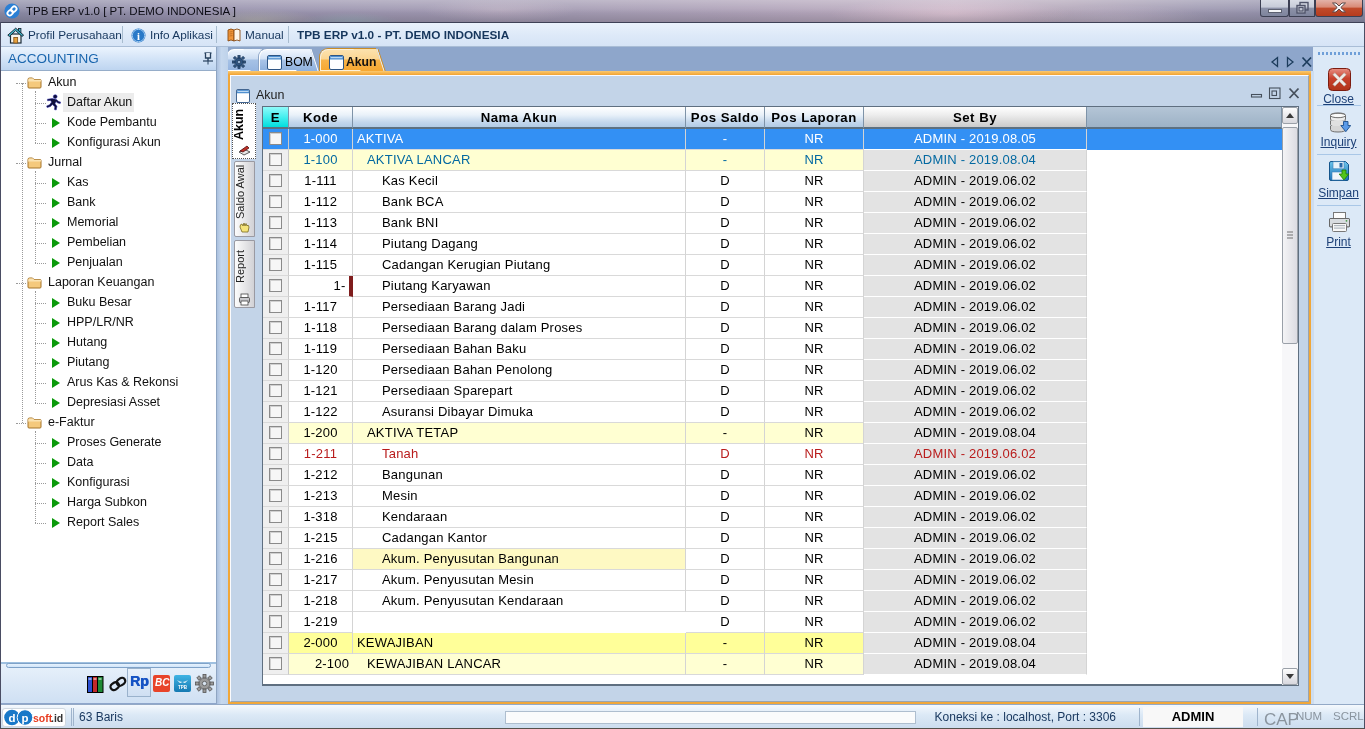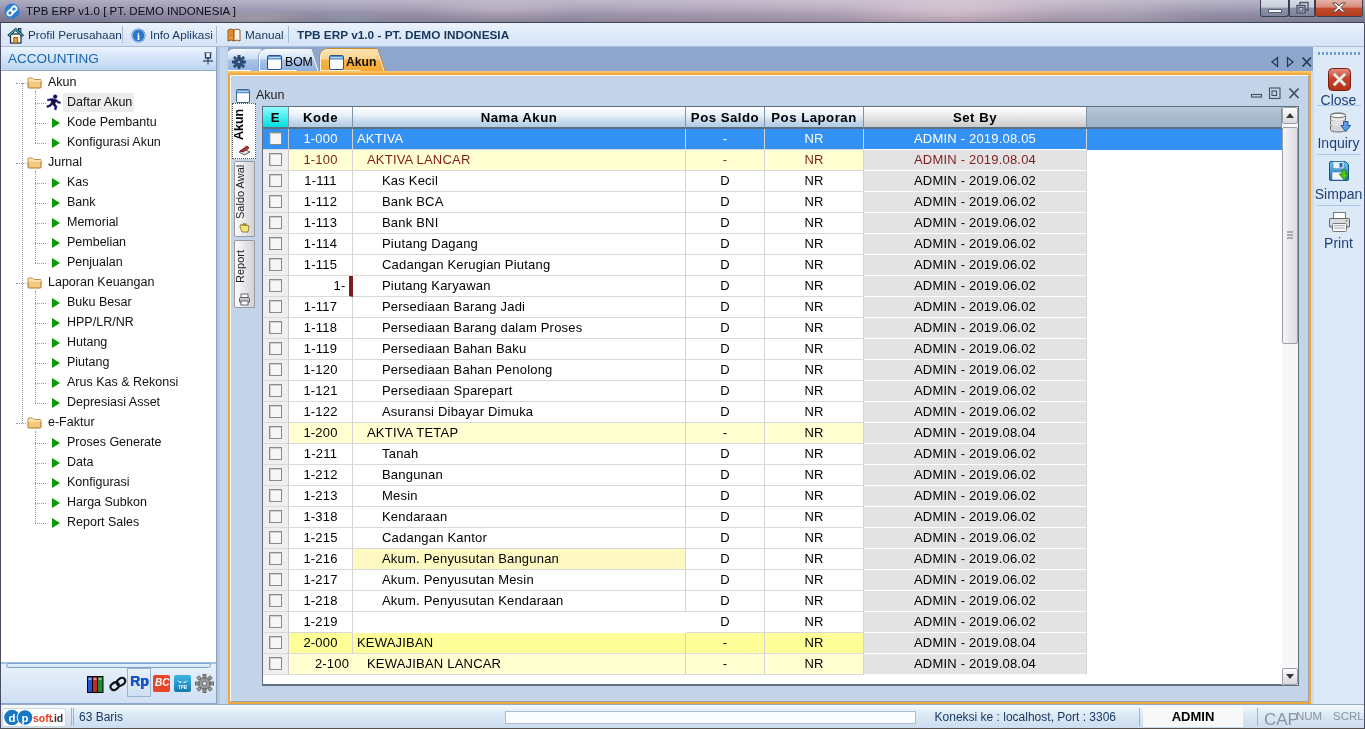--- a/index.html
+++ b/index.html
@@ -40,21 +40,21 @@
 
 #mdiwin { left:11px; top:28px; width:1083px; height:629px; background:#c3d4e8; border:2px solid #f0a73a; border-top:none; }
 
 .cell { position:absolute; top:0; height:100%; overflow:hidden; font-size:13px; letter-spacing:0.2px; color:inherit; }
 .hcell { position:absolute; top:0; height:22px; font-weight:bold; font-size:13.2px; letter-spacing:0.5px; color:#000; text-align:center; line-height:21px;
   background:linear-gradient(180deg,#ffffff 0%,#e9f1f9 40%,#c3d7ec 75%,#b2cbe5 100%); border-right:1px solid #7e93a8; border-bottom:2px solid #5c7081; }
 .row { position:absolute; left:0; width:1018px; height:21px; }
 .chk { position:absolute; width:13px; height:13px; top:3px; left:6px; background:#f6f6f6; border:1px solid #8a8a8a; box-shadow:inset 1px 1px 0 #d0d0d0; }
 
 #sidebar { left:1313px; top:47px; width:51px; height:657px; background:#dcE9f7; }
-.sblabel { position:absolute; width:100%; text-align:center; font-size:14px; color:#1d4077; }
+.sblabel { position:absolute; width:100%; text-align:center; font-size:12px; color:#1d4077;text-decoration:underline; }
 .sbsep { position:absolute; left:4px; width:44px; height:1px; background:#a9c7e7; }
 
 #statusbar { left:0; top:704px; width:1365px; height:25px; background:linear-gradient(180deg,#f5f9fd 0%,#dce9f6 40%,#cbdcee 100%); border-top:1px solid #93a9c6; }
 #statusbar .txt { position:absolute; top:5px; font-size:12px; color:#17365d; }
 </style>
 </head>
 <body>
 
 <div id="titlebar" class="abs">
   <svg class="abs" style="left:4px;top:3px;z-index:5" width="16" height="16" viewBox="0 0 16 16">
@@ -361,21 +361,21 @@
           <div class="cell" style="left:0;width:26px;background:#3390f4;border-right:1px solid #c9c9c9;border-bottom:1px solid #d9d9d9;">
             <div class="chk"></div>
           </div>
           <div class="cell" style="left:26px;width:64px;background:#3390f4;border-right:1px solid #d4d4d4;border-bottom:1px solid #d9d9d9;text-align:center;line-height:20px;">1-000</div>
           <div class="cell" style="left:90px;width:333px;background:#3390f4;border-right:1px solid #d4d4d4;border-bottom:1px solid #d9d9d9;line-height:20px;padding-left:4px;">AKTIVA</div>
           <div class="cell" style="left:423px;width:79px;background:#3390f4;border-right:1px solid #d4d4d4;border-bottom:1px solid #d9d9d9;text-align:center;line-height:20px;">-</div>
           <div class="cell" style="left:502px;width:99px;background:#3390f4;border-right:1px solid #d4d4d4;border-bottom:1px solid #d9d9d9;text-align:center;line-height:20px;">NR</div>
           <div class="cell" style="left:601px;width:223px;background:#3390f4;border-right:1px solid #d4d4d4;border-bottom:1px solid #ffffff;text-align:center;line-height:20px;">ADMIN - 2019.08.05</div>
           <div class="cell" style="left:824px;width:195px;background:#3390f4;">&nbsp;</div>
         </div>
-<div class="row" style="top:43px;color:#7f1d1d;padding-left:42px;">
+<div class="row" style="top:43px;color:#0369a1;padding-left:42px;">
           <div class="cell" style="left:0;width:26px;background:#efefef;border-right:1px solid #c9c9c9;border-bottom:1px solid #d9d9d9;">
             <div class="chk"></div>
           </div>
           <div class="cell" style="left:26px;width:64px;background:#ffffd2;border-right:1px solid #d4d4d4;border-bottom:1px solid #d9d9d9;text-align:center;line-height:20px;">1-100</div>
           <div class="cell" style="left:90px;width:333px;background:#ffffd2;border-right:1px solid #d4d4d4;border-bottom:1px solid #d9d9d9;line-height:20px;padding-left:14px;">AKTIVA LANCAR</div>
           <div class="cell" style="left:423px;width:79px;background:#ffffd2;border-right:1px solid #d4d4d4;border-bottom:1px solid #d9d9d9;text-align:center;line-height:20px;">-</div>
           <div class="cell" style="left:502px;width:99px;background:#ffffd2;border-right:1px solid #d4d4d4;border-bottom:1px solid #d9d9d9;text-align:center;line-height:20px;">NR</div>
           <div class="cell" style="left:601px;width:223px;background:#e3e3e3;border-right:1px solid #d4d4d4;border-bottom:1px solid #ffffff;text-align:center;line-height:20px;">ADMIN - 2019.08.04</div>
           <div class="cell" style="left:824px;width:195px;background:#ffffff;">&nbsp;</div>
         </div>
@@ -515,21 +515,21 @@
           <div class="cell" style="left:0;width:26px;background:#efefef;border-right:1px solid #c9c9c9;border-bottom:1px solid #d9d9d9;">
             <div class="chk"></div>
           </div>
           <div class="cell" style="left:26px;width:64px;background:#ffffd2;border-right:1px solid #d4d4d4;border-bottom:1px solid #d9d9d9;text-align:center;line-height:20px;">1-200</div>
           <div class="cell" style="left:90px;width:333px;background:#ffffd2;border-right:1px solid #d4d4d4;border-bottom:1px solid #d9d9d9;line-height:20px;padding-left:14px;">AKTIVA TETAP</div>
           <div class="cell" style="left:423px;width:79px;background:#ffffd2;border-right:1px solid #d4d4d4;border-bottom:1px solid #d9d9d9;text-align:center;line-height:20px;">-</div>
           <div class="cell" style="left:502px;width:99px;background:#ffffd2;border-right:1px solid #d4d4d4;border-bottom:1px solid #d9d9d9;text-align:center;line-height:20px;">NR</div>
           <div class="cell" style="left:601px;width:223px;background:#e3e3e3;border-right:1px solid #d4d4d4;border-bottom:1px solid #ffffff;text-align:center;line-height:20px;">ADMIN - 2019.08.04</div>
           <div class="cell" style="left:824px;width:195px;background:#ffffff;">&nbsp;</div>
         </div>
-<div class="row" style="top:337px;color:#000000;">
+<div class="row" style="top:337px;color:#b91c1c;">
           <div class="cell" style="left:0;width:26px;background:#efefef;border-right:1px solid #c9c9c9;border-bottom:1px solid #d9d9d9;">
             <div class="chk"></div>
           </div>
           <div class="cell" style="left:26px;width:64px;background:#ffffff;border-right:1px solid #d4d4d4;border-bottom:1px solid #d9d9d9;text-align:center;line-height:20px;">1-211</div>
           <div class="cell" style="left:90px;width:333px;background:#ffffff;border-right:1px solid #d4d4d4;border-bottom:1px solid #d9d9d9;line-height:20px;padding-left:29px;">Tanah</div>
           <div class="cell" style="left:423px;width:79px;background:#ffffff;border-right:1px solid #d4d4d4;border-bottom:1px solid #d9d9d9;text-align:center;line-height:20px;">D</div>
           <div class="cell" style="left:502px;width:99px;background:#ffffff;border-right:1px solid #d4d4d4;border-bottom:1px solid #d9d9d9;text-align:center;line-height:20px;">NR</div>
           <div class="cell" style="left:601px;width:223px;background:#e3e3e3;border-right:1px solid #d4d4d4;border-bottom:1px solid #ffffff;text-align:center;line-height:20px;">ADMIN - 2019.06.02</div>
           <div class="cell" style="left:824px;width:195px;background:#ffffff;">&nbsp;</div>
         </div>

